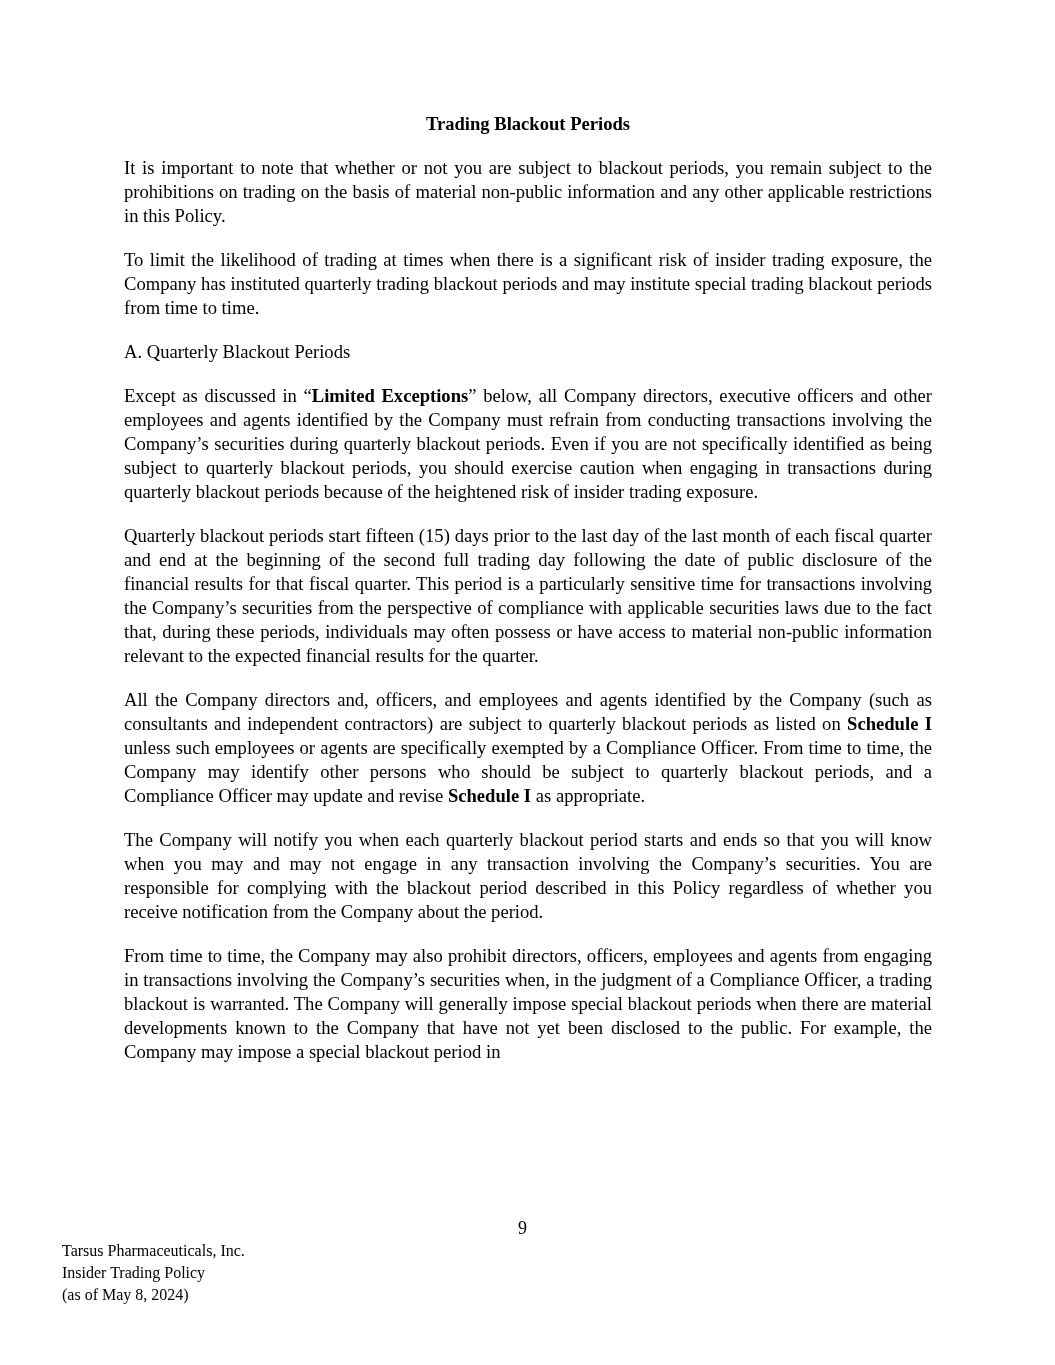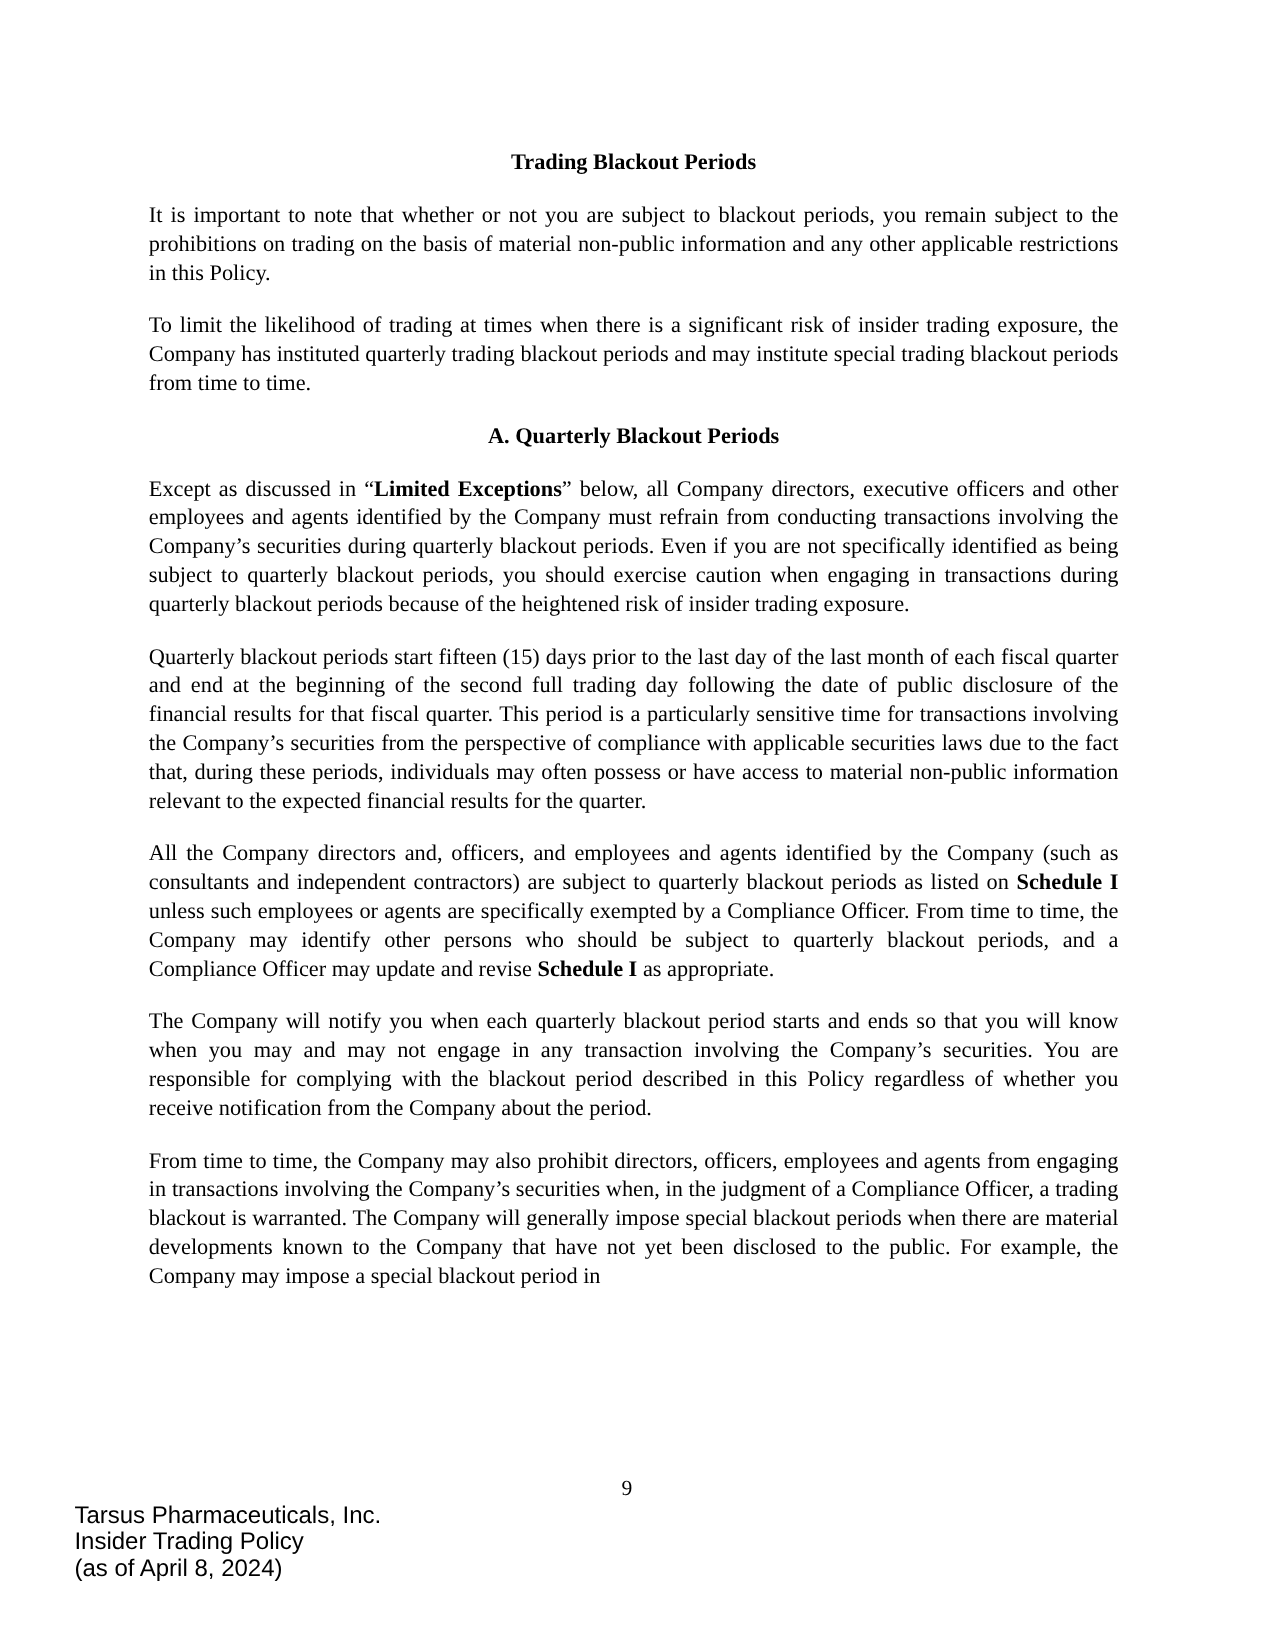--- a/index.html
+++ b/index.html
@@ -1,33 +1,33 @@
 <!DOCTYPE html>
 <html><head>
   <meta charset="utf-8">
   <style>
     html, body { margin: 0; padding: 0; background: #ffffff; }
     body { width: 1055px; height: 1365px; position: relative; overflow: hidden; color: #000; }
-    .page { position: absolute; left: 0; top: 12px; width: 1055px; height: 1311px; background: #fff; border-radius: 26px; }
+    .page { position: absolute; left: 0; top: 0; width: 1055px; height: 1311px; background: #fff; border-radius: 26px; }
     .content {
       position: absolute; left: 124px; top: 112px; width: 808px;
       font-family: "Liberation Serif", "DejaVu Serif", serif;
       font-size: 18.6px; line-height: 24px;
     }
     .title { text-align: center; font-weight: bold; margin: 0 0 20px 0; height: 24px; }
     p.para { margin: 0 0 20px 0; text-align: justify; }
-    h2.section { font-size: 18.6px; font-weight: bold; margin: 0 0 20px 0; line-height: 24px; text-align: center; }
+    h2.section { font-size: 18.6px; font-weight: normal; margin: 0 0 20px 0; line-height: 24px; }
     b { font-weight: bold; }
     .page-number {
       position: absolute; left: 0; width: 1045px; top: 1218px; text-align: center;
       font-family: "Liberation Serif", "DejaVu Serif", serif; font-size: 18px;
     }
     .footer {
       position: absolute; left: 62px; top: 1240px;
-      font-family: Liberation Sans, sans-serif; font-size: 20px; line-height: 22px;
+      font-family: Liberation Serif, serif; font-size: 16px; line-height: 22px;
     }
     .footer div { white-space: nowrap; }
   </style>
 </head>
 <body>
 
 <div class="page">
   <div class="content">
     <div class="title">Trading Blackout Periods</div>
 
@@ -46,15 +46,15 @@
 
 
     <p class="para">From time to time, the Company may also prohibit directors, officers, employees and agents from engaging in transactions involving the Company’s securities when, in the judgment of a Compliance Officer, a trading blackout is warranted. The Company will generally impose special blackout periods when there are material developments known to the Company that have not yet been disclosed to the public. For example, the Company may impose a special blackout period in</p>
   </div>
 
   <div class="page-number">9</div>
 
   <div class="footer">
     <div>Tarsus Pharmaceuticals, Inc.</div>
     <div>Insider Trading Policy</div>
-    <div>(as of April 8, 2024)</div>
+    <div>(as of May 8, 2024)</div>
   </div>
 </div>
 
 </body></html>

